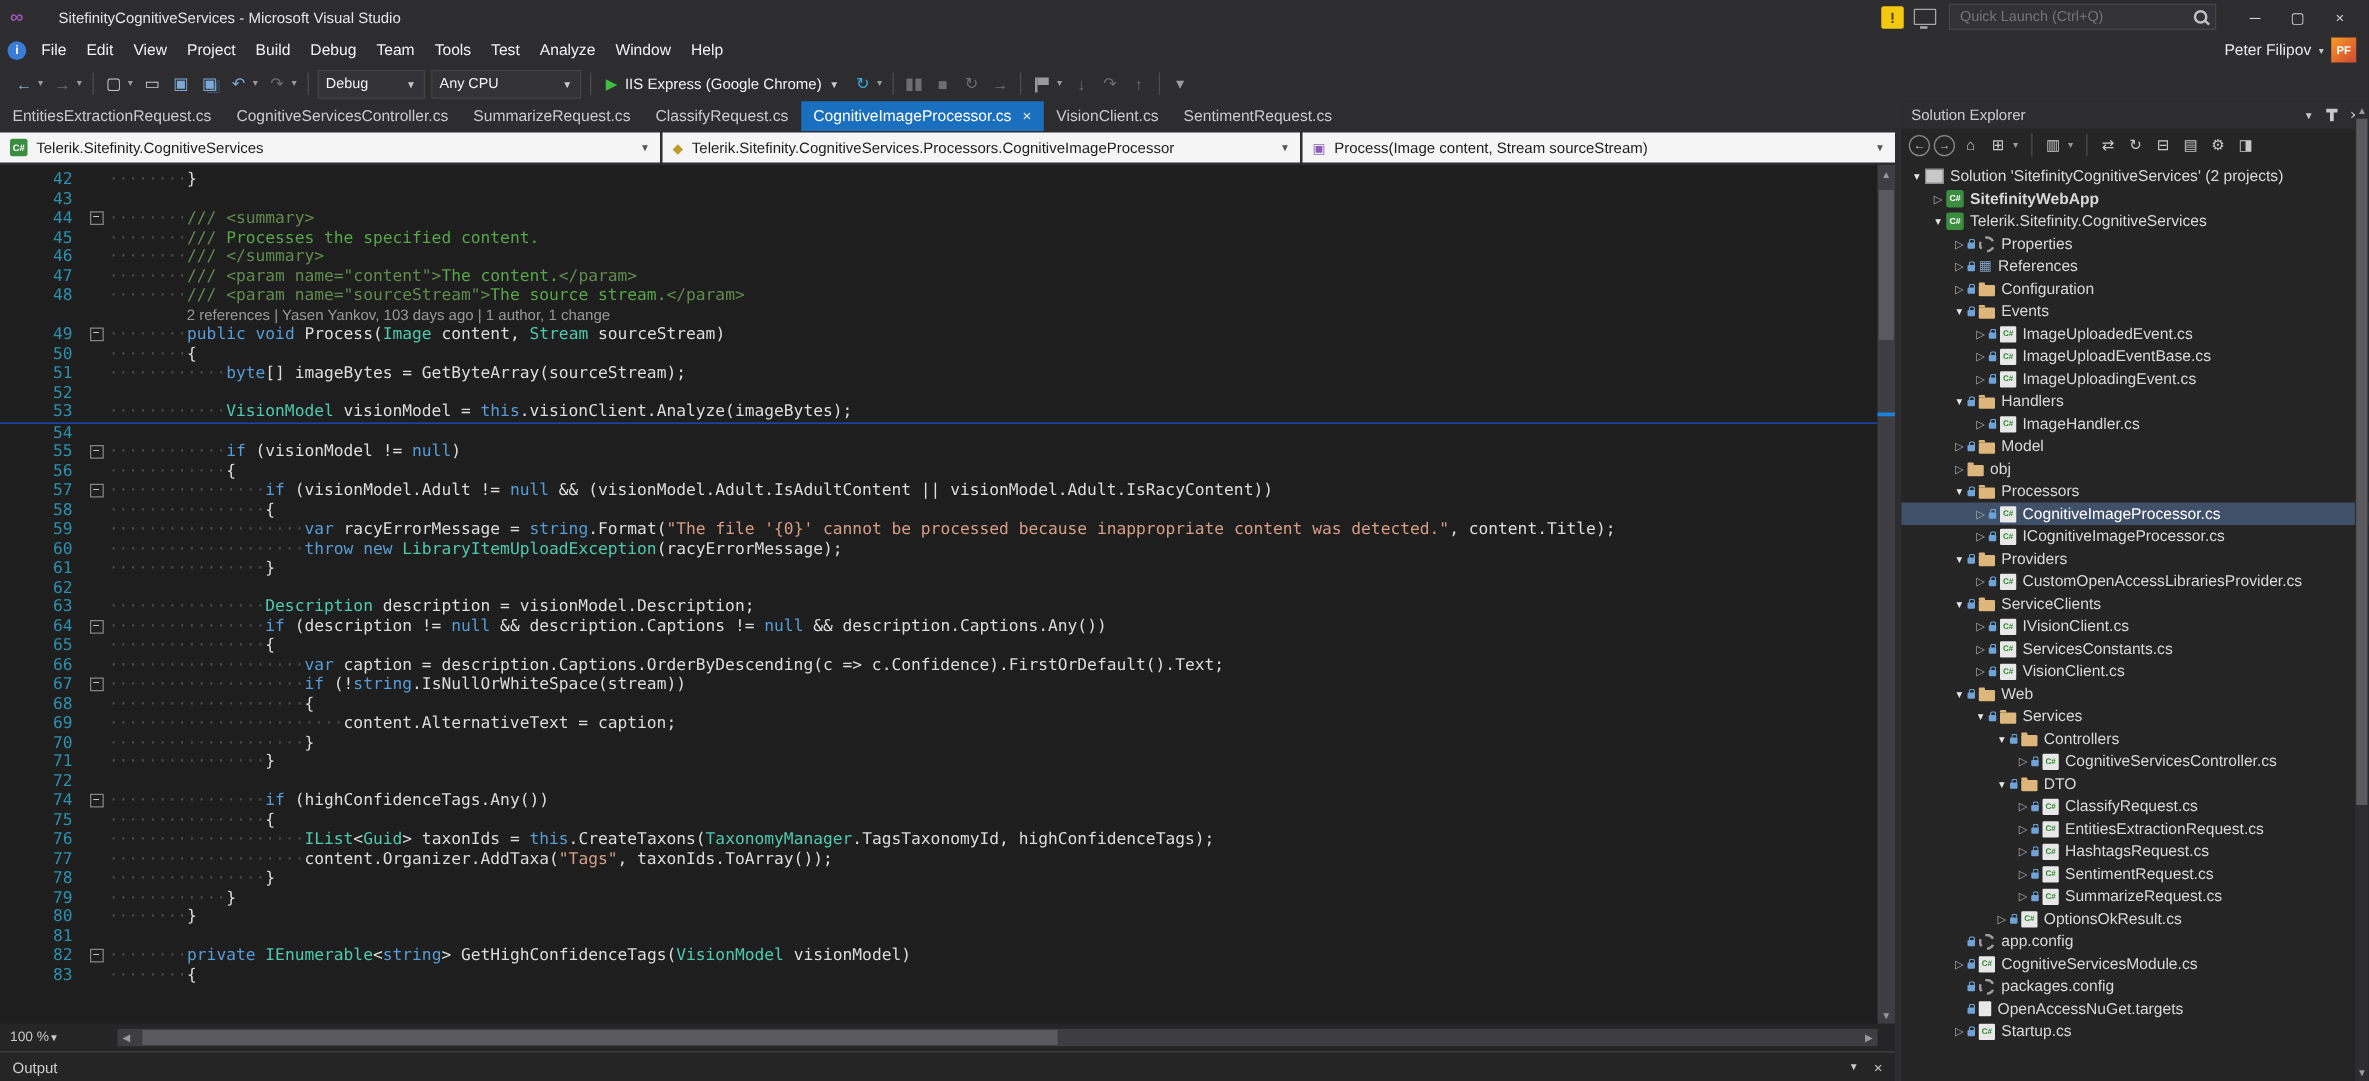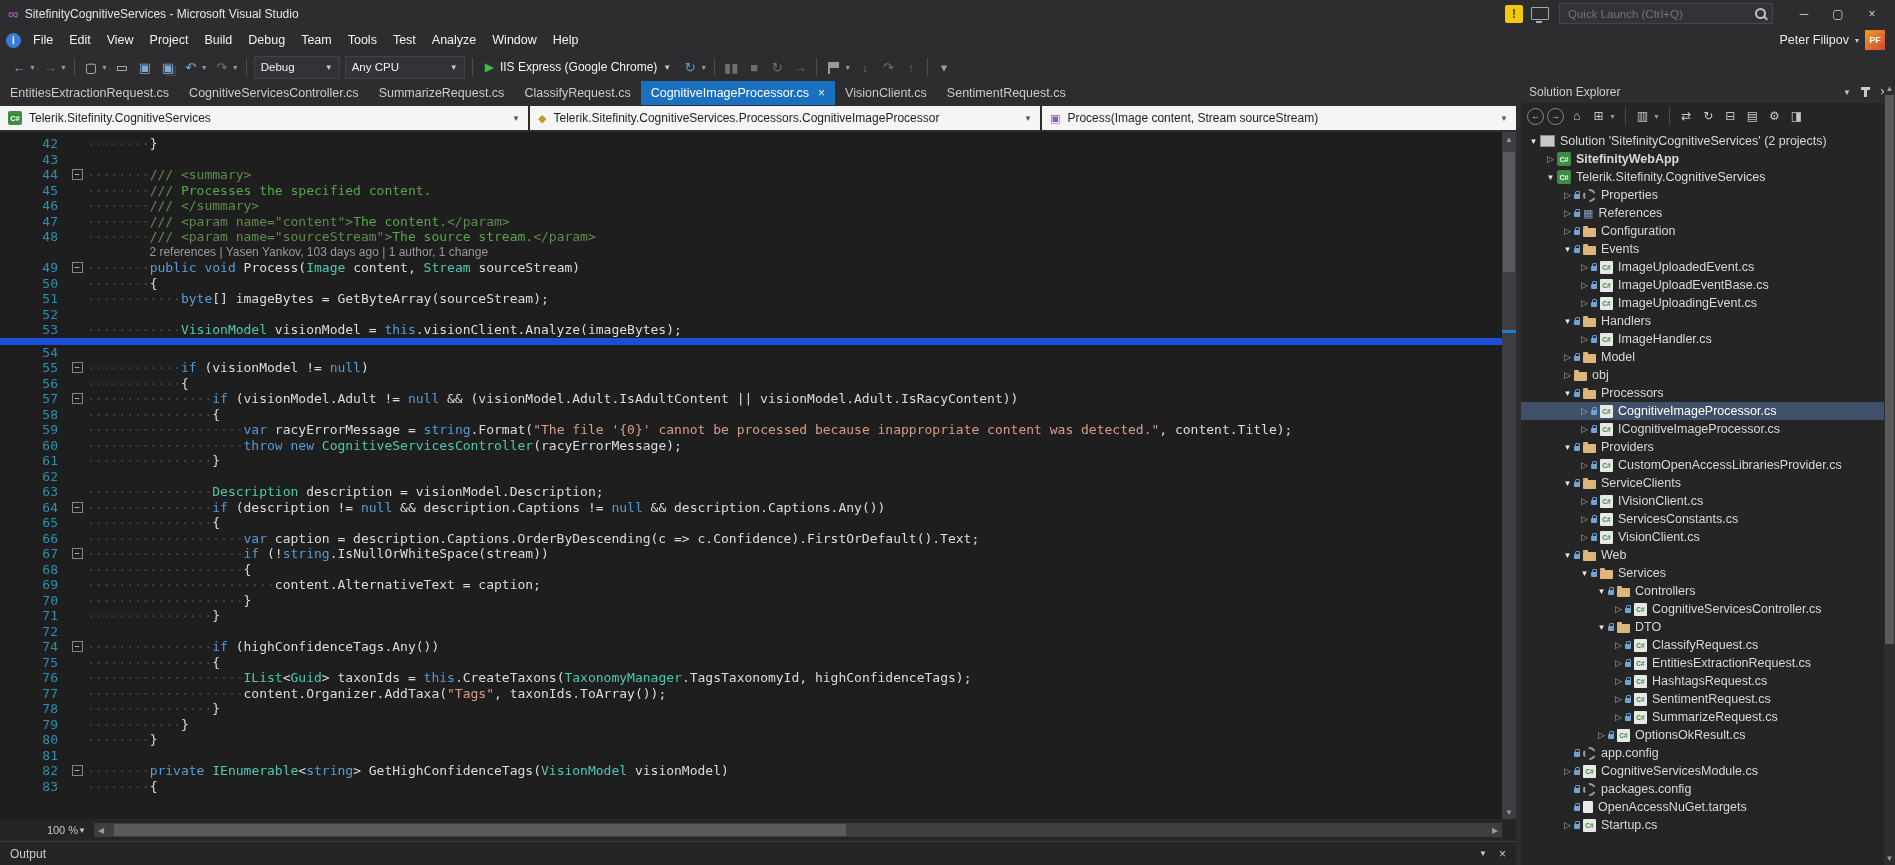--- a/index.html
+++ b/index.html
@@ -2,21 +2,21 @@
 <html><head>
 <meta charset="utf-8">
 <style>
   html,body{margin:0;padding:0;width:1895px;height:865px;overflow:hidden;background:#2D2D30;
     font-family:"Liberation Sans","DejaVu Sans",sans-serif;color:#F1F1F1;font-size:12px;}
   .vs-root{width:1895px;height:865px;display:flex;flex-direction:column;}
 
   
   .titlebar{height:27px;display:flex;align-items:center;padding:0 6px;flex:none;}
   .vs-logo{color:#9A57B8;font-weight:bold;font-size:15px;margin:0 6px 0 2px;}
-  .win-title{font-size:12px;color:#E4E4E4;}
+  .win-title{font-size:12px;color:#E4E4E4;margin-left:22px;}
   .tb-spacer{flex:1;}
   .notif-icon{width:18px;height:18px;background:#F2C811;border-radius:2px;color:#554000;font-weight:bold;
     display:flex;align-items:center;justify-content:center;font-size:12px;margin-right:8px;}
   .monitor-icon{width:16px;height:11px;border:1px solid #A8A8A8;border-radius:1px;position:relative;margin-right:10px;}
   .monitor-icon::after{content:"";position:absolute;left:4px;bottom:-4px;width:6px;height:2px;background:#A8A8A8;}
   .quick-launch{width:200px;height:19px;background:#333337;border:1px solid #46464A;display:flex;align-items:center;padding:0 6px;margin-right:14px;}
   .quick-launch input{flex:1;background:transparent;border:none;outline:none;color:#999;font-size:11.5px;
     font-family:"Liberation Sans","DejaVu Sans",sans-serif;}
   .mag{width:7px;height:7px;border:2px solid #C0C0C0;border-radius:50%;position:relative;flex:none;}
   .mag::after{content:"";position:absolute;width:5px;height:2px;background:#C0C0C0;transform:rotate(45deg);right:-4px;bottom:-2px;}
@@ -72,31 +72,31 @@
 
   
   .editor-area{flex:1;background:#1E1E1E;position:relative;min-height:0;overflow:hidden;}
   .code-scroll{position:absolute;left:0;top:4px;right:14px;bottom:0;overflow:hidden;}
   .code-row{display:flex;height:15.5px;font:13px/15.5px "DejaVu Sans Mono","Liberation Mono",monospace;white-space:pre;}
   .ln{width:58px;padding-right:9px;text-align:right;color:#2B91AF;flex:none;}
   .fold-col{width:20px;display:flex;justify-content:center;flex:none;}
   .foldbox{width:9px;height:9px;border:1px solid #858585;color:#D0D0D0;font-size:9px;line-height:8px;text-align:center;margin-top:2px;background:#1E1E1E;}
   .code-text{white-space:pre;}
   .code-text.lens{font-family:"Liberation Sans","DejaVu Sans",sans-serif;font-size:12px;color:#999999;line-height:15.5px;}
-  .caret-line{border-top:7px solid #1d4ed8;}
+  .caret-line{border-top:1px solid #1d4ed8;}
   .sg-w{color:#4B4B4B}.sg-k{color:#569CD6}.sg-t{color:#4EC9B0}.sg-s{color:#D69D85}
   .sg-g{color:#608B4E}.sg-d{color:#57A64A}.sg-p{color:#DCDCDC}
   .vscroll{position:absolute;right:0;top:0;bottom:0;width:14px;background:#3E3E42;}
   .vs-arrow{height:14px;display:flex;align-items:center;justify-content:center;font-size:8px;color:#999;}
   .vs-thumb{position:absolute;left:1px;right:1px;top:20px;height:120px;background:#5A5A5E;}
   .vs-marker{position:absolute;left:0;right:0;top:198px;height:3px;background:#1B80D6;}
 
   
   .zoombar{height:22px;display:flex;align-items:center;background:#252526;flex:none;}
-  .zoom-control{width:78px;height:22px;display:flex;align-items:center;justify-content:flex-end;
+  .zoom-control{width:78px;height:22px;display:flex;align-items:center;justify-content:flex-start;
     padding:0 8px;color:#C8C8C8;font-size:11px;background:#252526;flex:none;}
   .hscroll{flex:1;height:14px;background:#3E3E42;position:relative;margin-right:14px;}
   .hs-arrow{position:absolute;top:0;width:14px;height:14px;display:flex;align-items:center;justify-content:center;font-size:8px;color:#999;}
   .hs-thumb{position:absolute;top:1px;bottom:1px;left:20px;width:52%;background:#5A5A5E;}
 
   
   .output-header{height:23px;background:#252526;border-top:1px solid #3F3F46;display:flex;align-items:center;
     padding:0 10px;flex:none;}
   .output-title{font-size:12px;color:#CCCCCC;}
   .oh-icons{margin-left:auto;display:flex;align-items:center;gap:12px;color:#C8C8C8;}
@@ -287,21 +287,21 @@
             <div class="code-row"><span class="ln">50</span><span class="fold-col"></span><span class="code-text"><span class="sg-w">········</span><span class="sg-p">{</span></span></div>
             <div class="code-row"><span class="ln">51</span><span class="fold-col"></span><span class="code-text"><span class="sg-w">············</span><span class="sg-k">byte</span><span class="sg-p">[] imageBytes = GetByteArray(sourceStream);</span></span></div>
             <div class="code-row"><span class="ln">52</span><span class="fold-col"></span><span class="code-text"></span></div>
             <div class="code-row"><span class="ln">53</span><span class="fold-col"></span><span class="code-text"><span class="sg-w">············</span><span class="sg-t">VisionModel</span><span class="sg-p"> visionModel = </span><span class="sg-k">this</span><span class="sg-p">.visionClient.Analyze(imageBytes);</span></span></div>
             <div class="code-row caret-line"><span class="ln">54</span><span class="fold-col"></span><span class="code-text"></span></div>
             <div class="code-row"><span class="ln">55</span><span class="fold-col"><span class="foldbox">−</span></span><span class="code-text"><span class="sg-w">············</span><span class="sg-k">if</span><span class="sg-p"> (visionModel != </span><span class="sg-k">null</span><span class="sg-p">)</span></span></div>
             <div class="code-row"><span class="ln">56</span><span class="fold-col"></span><span class="code-text"><span class="sg-w">············</span><span class="sg-p">{</span></span></div>
             <div class="code-row"><span class="ln">57</span><span class="fold-col"><span class="foldbox">−</span></span><span class="code-text"><span class="sg-w">················</span><span class="sg-k">if</span><span class="sg-p"> (visionModel.Adult != </span><span class="sg-k">null</span><span class="sg-p"> &amp;&amp; (visionModel.Adult.IsAdultContent || visionModel.Adult.IsRacyContent))</span></span></div>
             <div class="code-row"><span class="ln">58</span><span class="fold-col"></span><span class="code-text"><span class="sg-w">················</span><span class="sg-p">{</span></span></div>
             <div class="code-row"><span class="ln">59</span><span class="fold-col"></span><span class="code-text"><span class="sg-w">····················</span><span class="sg-k">var</span><span class="sg-p"> racyErrorMessage = </span><span class="sg-k">string</span><span class="sg-p">.Format(</span><span class="sg-s">"The file '{0}' cannot be processed because inappropriate content was detected."</span><span class="sg-p">, content.Title);</span></span></div>
-            <div class="code-row"><span class="ln">60</span><span class="fold-col"></span><span class="code-text"><span class="sg-w">····················</span><span class="sg-k">throw</span><span class="sg-p"> </span><span class="sg-k">new</span><span class="sg-p"> </span><span class="sg-t">CognitiveServicesController</span><span class="sg-p">(racyErrorMessage);</span></span></div>
+            <div class="code-row"><span class="ln">60</span><span class="fold-col"></span><span class="code-text"><span class="sg-w">····················</span><span class="sg-k">throw</span><span class="sg-p"> </span><span class="sg-k">new</span><span class="sg-p"> </span><span class="sg-t">LibraryItemUploadException</span><span class="sg-p">(racyErrorMessage);</span></span></div>
             <div class="code-row"><span class="ln">61</span><span class="fold-col"></span><span class="code-text"><span class="sg-w">················</span><span class="sg-p">}</span></span></div>
             <div class="code-row"><span class="ln">62</span><span class="fold-col"></span><span class="code-text"></span></div>
             <div class="code-row"><span class="ln">63</span><span class="fold-col"></span><span class="code-text"><span class="sg-w">················</span><span class="sg-t">Description</span><span class="sg-p"> description = visionModel.Description;</span></span></div>
             <div class="code-row"><span class="ln">64</span><span class="fold-col"><span class="foldbox">−</span></span><span class="code-text"><span class="sg-w">················</span><span class="sg-k">if</span><span class="sg-p"> (description != </span><span class="sg-k">null</span><span class="sg-p"> &amp;&amp; description.Captions != </span><span class="sg-k">null</span><span class="sg-p"> &amp;&amp; description.Captions.Any())</span></span></div>
             <div class="code-row"><span class="ln">65</span><span class="fold-col"></span><span class="code-text"><span class="sg-w">················</span><span class="sg-p">{</span></span></div>
             <div class="code-row"><span class="ln">66</span><span class="fold-col"></span><span class="code-text"><span class="sg-w">····················</span><span class="sg-k">var</span><span class="sg-p"> caption = description.Captions.OrderByDescending(c =&gt; c.Confidence).FirstOrDefault().Text;</span></span></div>
             <div class="code-row"><span class="ln">67</span><span class="fold-col"><span class="foldbox">−</span></span><span class="code-text"><span class="sg-w">····················</span><span class="sg-k">if</span><span class="sg-p"> (!</span><span class="sg-k">string</span><span class="sg-p">.IsNullOrWhiteSpace(stream))</span></span></div>
             <div class="code-row"><span class="ln">68</span><span class="fold-col"></span><span class="code-text"><span class="sg-w">····················</span><span class="sg-p">{</span></span></div>
             <div class="code-row"><span class="ln">69</span><span class="fold-col"></span><span class="code-text"><span class="sg-w">························</span><span class="sg-p">content.AlternativeText = caption;</span></span></div>
             <div class="code-row"><span class="ln">70</span><span class="fold-col"></span><span class="code-text"><span class="sg-w">····················</span><span class="sg-p">}</span></span></div>

